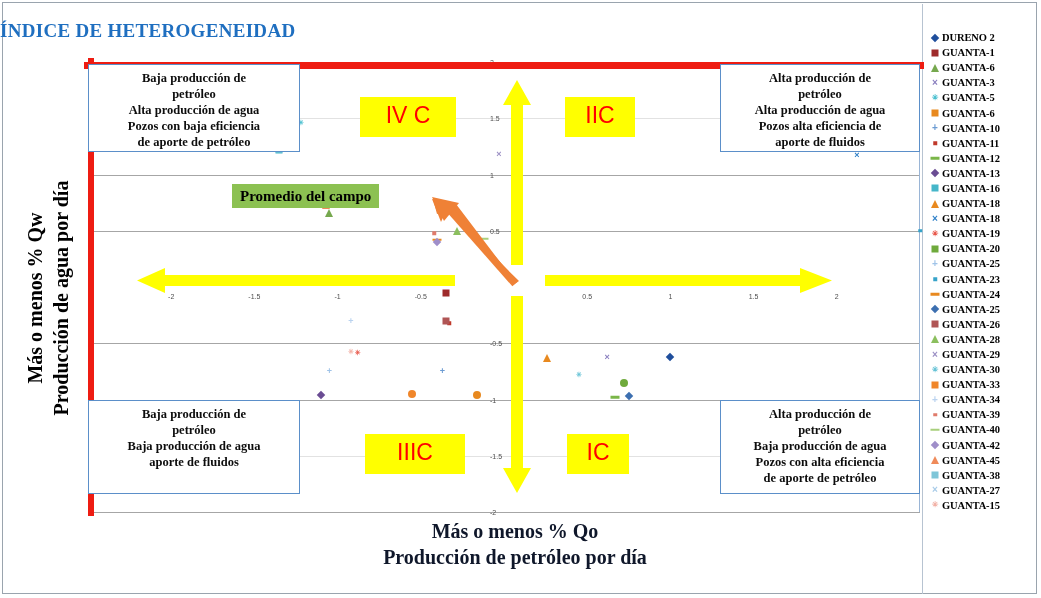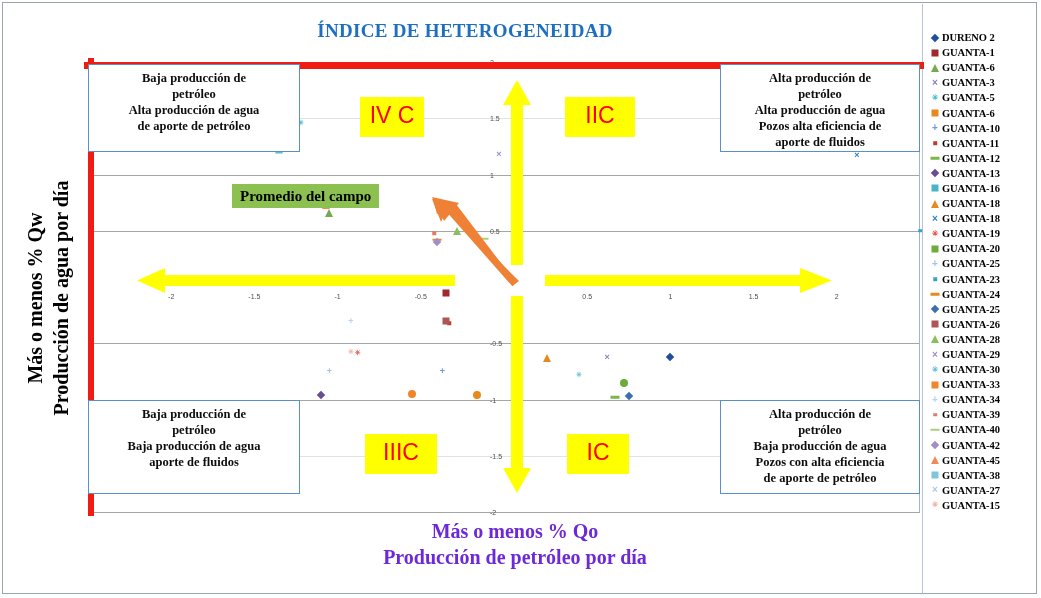--- a/index.html
+++ b/index.html
@@ -23,21 +23,21 @@
     position: absolute;
     left: 2px; top: 2px;
     width: 1035px; height: 592px;
     border: 1px solid #9aa4ae;
     box-sizing: border-box;
   }
   #title {
     position: absolute;
     left: 0; top: 20px;
     width: 930px;
-    text-align: center;
+    text-align: left;
     font-family: "Liberation Serif", serif;
     font-weight: bold;
     font-size: 19px;
     color: #1f6fc0;
     letter-spacing: 0.3px;
   }
   
   #plot {
     position: absolute;
     left: 88px; top: 62px;
@@ -157,21 +157,21 @@
   }
   
   #x-title {
     position: absolute;
     left: 120px; top: 518px;
     width: 790px;
     text-align: center;
     font-family: "Liberation Serif", serif;
     font-weight: bold;
     font-size: 20px;
-    color: #6d28d9;
+    color: #0f172a;
     line-height: 1.3;
   }
   #y-title {
     position: absolute;
     left: -172px; top: 272px;
     width: 440px;
     text-align: center;
     font-family: "Liberation Serif", serif;
     font-weight: bold;
     font-size: 20px;
@@ -303,20 +303,21 @@
       </div>
     <div id="x-axis-red"></div>
     <div id="y-axis-red"></div>
   </div>
 
   <div id="callouts-layer">
       <div class="callout" style="left: 88px; top: 64px; width: 212px; height: 88px;">
         <div>Baja producción de</div>
         <div>petróleo</div>
         <div>Alta producción de agua</div>
+        <div>Pozos con baja eficiencia</div>
         <div>de aporte de petróleo</div>
       </div>
       <div class="callout" style="left: 720px; top: 64px; width: 200px; height: 88px;">
         <div>Alta producción de</div>
         <div>petróleo</div>
         <div>Alta producción de agua</div>
         <div>Pozos alta eficiencia de</div>
         <div>aporte de fluidos</div>
       </div>
       <div class="callout" style="left: 88px; top: 400px; width: 212px; height: 94px;">
@@ -327,23 +328,23 @@
       </div>
       <div class="callout" style="left: 720px; top: 400px; width: 200px; height: 94px;">
         <div>Alta producción de</div>
         <div>petróleo</div>
         <div>Baja producción de agua</div>
         <div>Pozos con alta eficiencia</div>
         <div>de aporte de petróleo</div>
       </div>
     </div>
   <div id="tags-layer">
-      <div class="qtag" style="left: 360px; top: 97px; width: 64px; height: 40px;">IV C</div>
+      <div class="qtag" style="left: 360px; top: 97px; width: 96px; height: 40px;">IV C</div>
       <div class="qtag" style="left: 565px; top: 97px; width: 70px; height: 40px;">IIC</div>
-      <div class="qtag" style="left: 365px; top: 434px; width: 72px; height: 40px;">IIIC</div>
+      <div class="qtag" style="left: 365px; top: 434px; width: 100px; height: 40px;">IIIC</div>
       <div class="qtag" style="left: 567px; top: 434px; width: 62px; height: 40px;">IC</div>
     </div>
 
   <div id="avg-label" style="left: 232px; top: 184px;">Promedio del campo</div>
 
   <svg id="arrows" viewBox="0 0 1041 598">
 
     <g>
       <path d="M 455 275 L 455 286 L 165 286 L 165 293 L 137 280.5 L 165 268 L 165 275 Z" fill="#ffff00"></path>
     </g>

